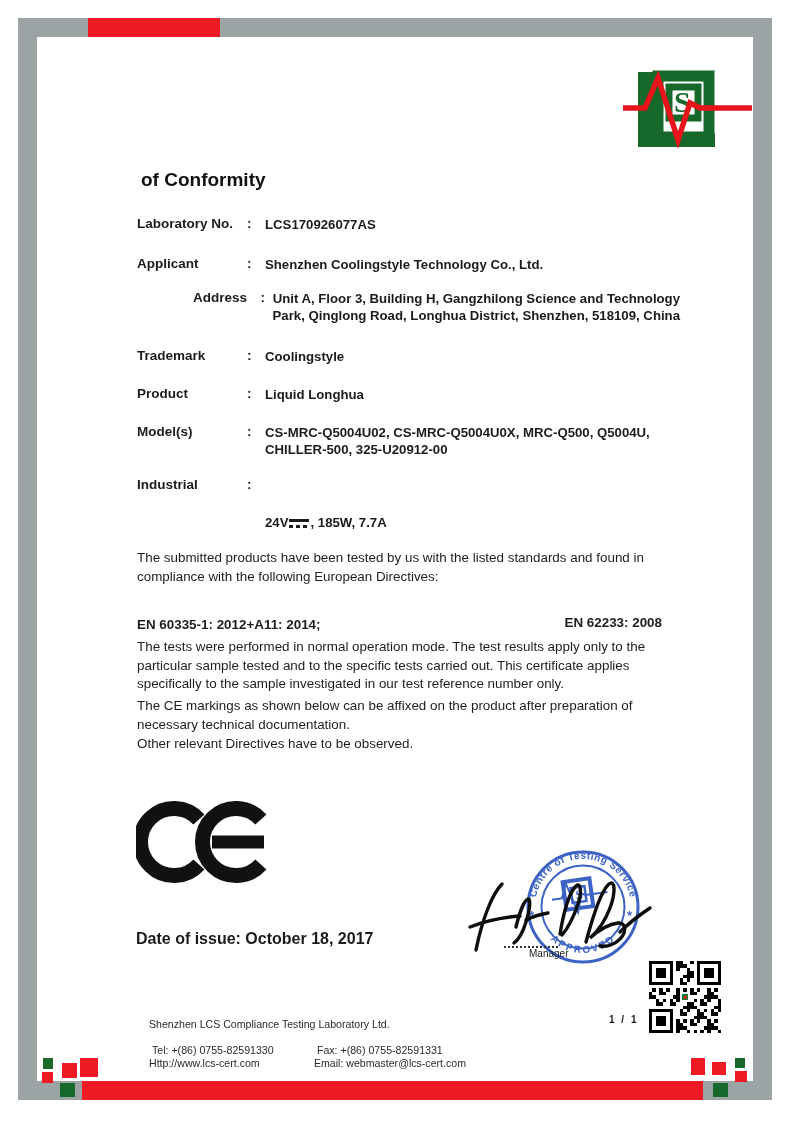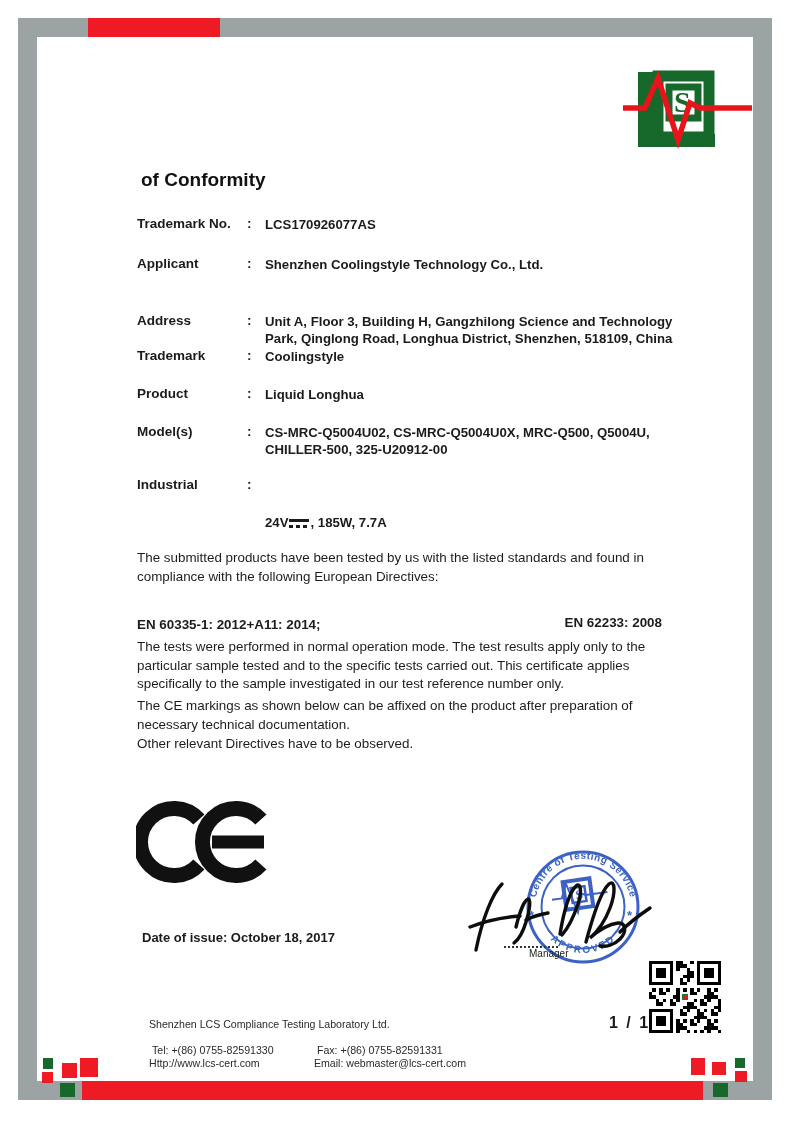--- a/index.html
+++ b/index.html
@@ -28,25 +28,25 @@
   .fcolon{width:18px;font-size:13.5px;font-weight:bold;flex:none;}
   .fvalue{width:415px;font-size:13.2px;font-weight:bold;line-height:1.3;flex:none;}
   .dc{display:inline-block;width:20px;height:10px;position:relative;top:1px;margin:0 1px;}
   .dc .solid{position:absolute;left:0;top:1px;width:20px;height:3px;background:#1b1b1b;}
   .dc .dash{position:absolute;left:0;top:7px;width:20px;height:3px;
             background:repeating-linear-gradient(90deg,#1b1b1b 0 4.5px,transparent 4.5px 7px);}
   
   .para{left:137px;font-size:13.4px;line-height:1.38;color:#1d1d1d;z-index:2;}
   .bold{font-weight:bold;}
   
-  .datel{left:142px;top:930px;font-size:13px;font-weight:bold;z-index:3;}
+  .datel{left:136px;top:930px;font-size:16px;font-weight:bold;z-index:3;}
   
   .foot{font-size:10.6px;color:#2a2a2a;line-height:13px;z-index:2;margin-top:32px;}
   .foot .w1{display:inline-block;width:162px;}
-  .pagenum{left:609px;top:1014px;font-size:16px;font-weight:bold;letter-spacing:2px;z-index:2;}
+  .pagenum{left:609px;top:1014px;font-size:10px;font-weight:bold;letter-spacing:2px;z-index:2;}
   .manager{left:529px;top:948px;font-size:10px;color:#222;z-index:4;}
   .dots{left:504px;top:936px;width:54px;height:10px;border-bottom:2px dotted #333;z-index:4;}
   svg{display:block;}
 </style>
 </head>
 <body>
 
 <div class="page">
 
   <svg class="abs maplayer" width="716" height="590" viewBox="0 0 716 590">
@@ -85,30 +85,30 @@
     <rect x="16" y="72" width="77" height="13" fill="#17682b"></rect>
     <rect x="36" y="14" width="51" height="61" fill="none" stroke="#17682b" stroke-width="11"></rect>
     <rect x="47" y="25" width="29" height="31" fill="none" stroke="#17682b" stroke-width="7"></rect>
     <text x="52" y="50" font-size="30" font-weight="bold" fill="#17682b" font-family="Liberation Serif, serif">S</text>
     <polyline points="1,46 23,46 36,16 56,78 68,41 78,46 130,46" fill="none" stroke="#e8141c" stroke-width="5.5"></polyline>
   </svg>
 
   <div class="abs title2">of Conformity</div>
 
   <div class="abs frow" style="top:216px;">
-    <span class="flabel">Trademark No.</span>
+    <span class="flabel">Laboratory No.</span>
     <span class="fcolon">:</span>
     <span class="fvalue">LCS170926077AS</span>
   </div>
   <div class="abs frow" style="top:256px;">
     <span class="flabel">Applicant</span>
     <span class="fcolon">:</span>
     <span class="fvalue">Shenzhen Coolingstyle Technology Co., Ltd.</span>
   </div>
-  <div class="abs frow" style="top:313px;">
+  <div class="abs frow" style="top:290px;text-align:right;">
     <span class="flabel">Address</span>
     <span class="fcolon">:</span>
     <span class="fvalue">Unit A, Floor 3, Building H, Gangzhilong Science and Technology Park, Qinglong Road, Longhua District, Shenzhen, 518109, China</span>
   </div>
   <div class="abs frow" style="top:348px;">
     <span class="flabel">Trademark</span>
     <span class="fcolon">:</span>
     <span class="fvalue">Coolingstyle</span>
   </div>
   <div class="abs frow" style="top:386px;">

